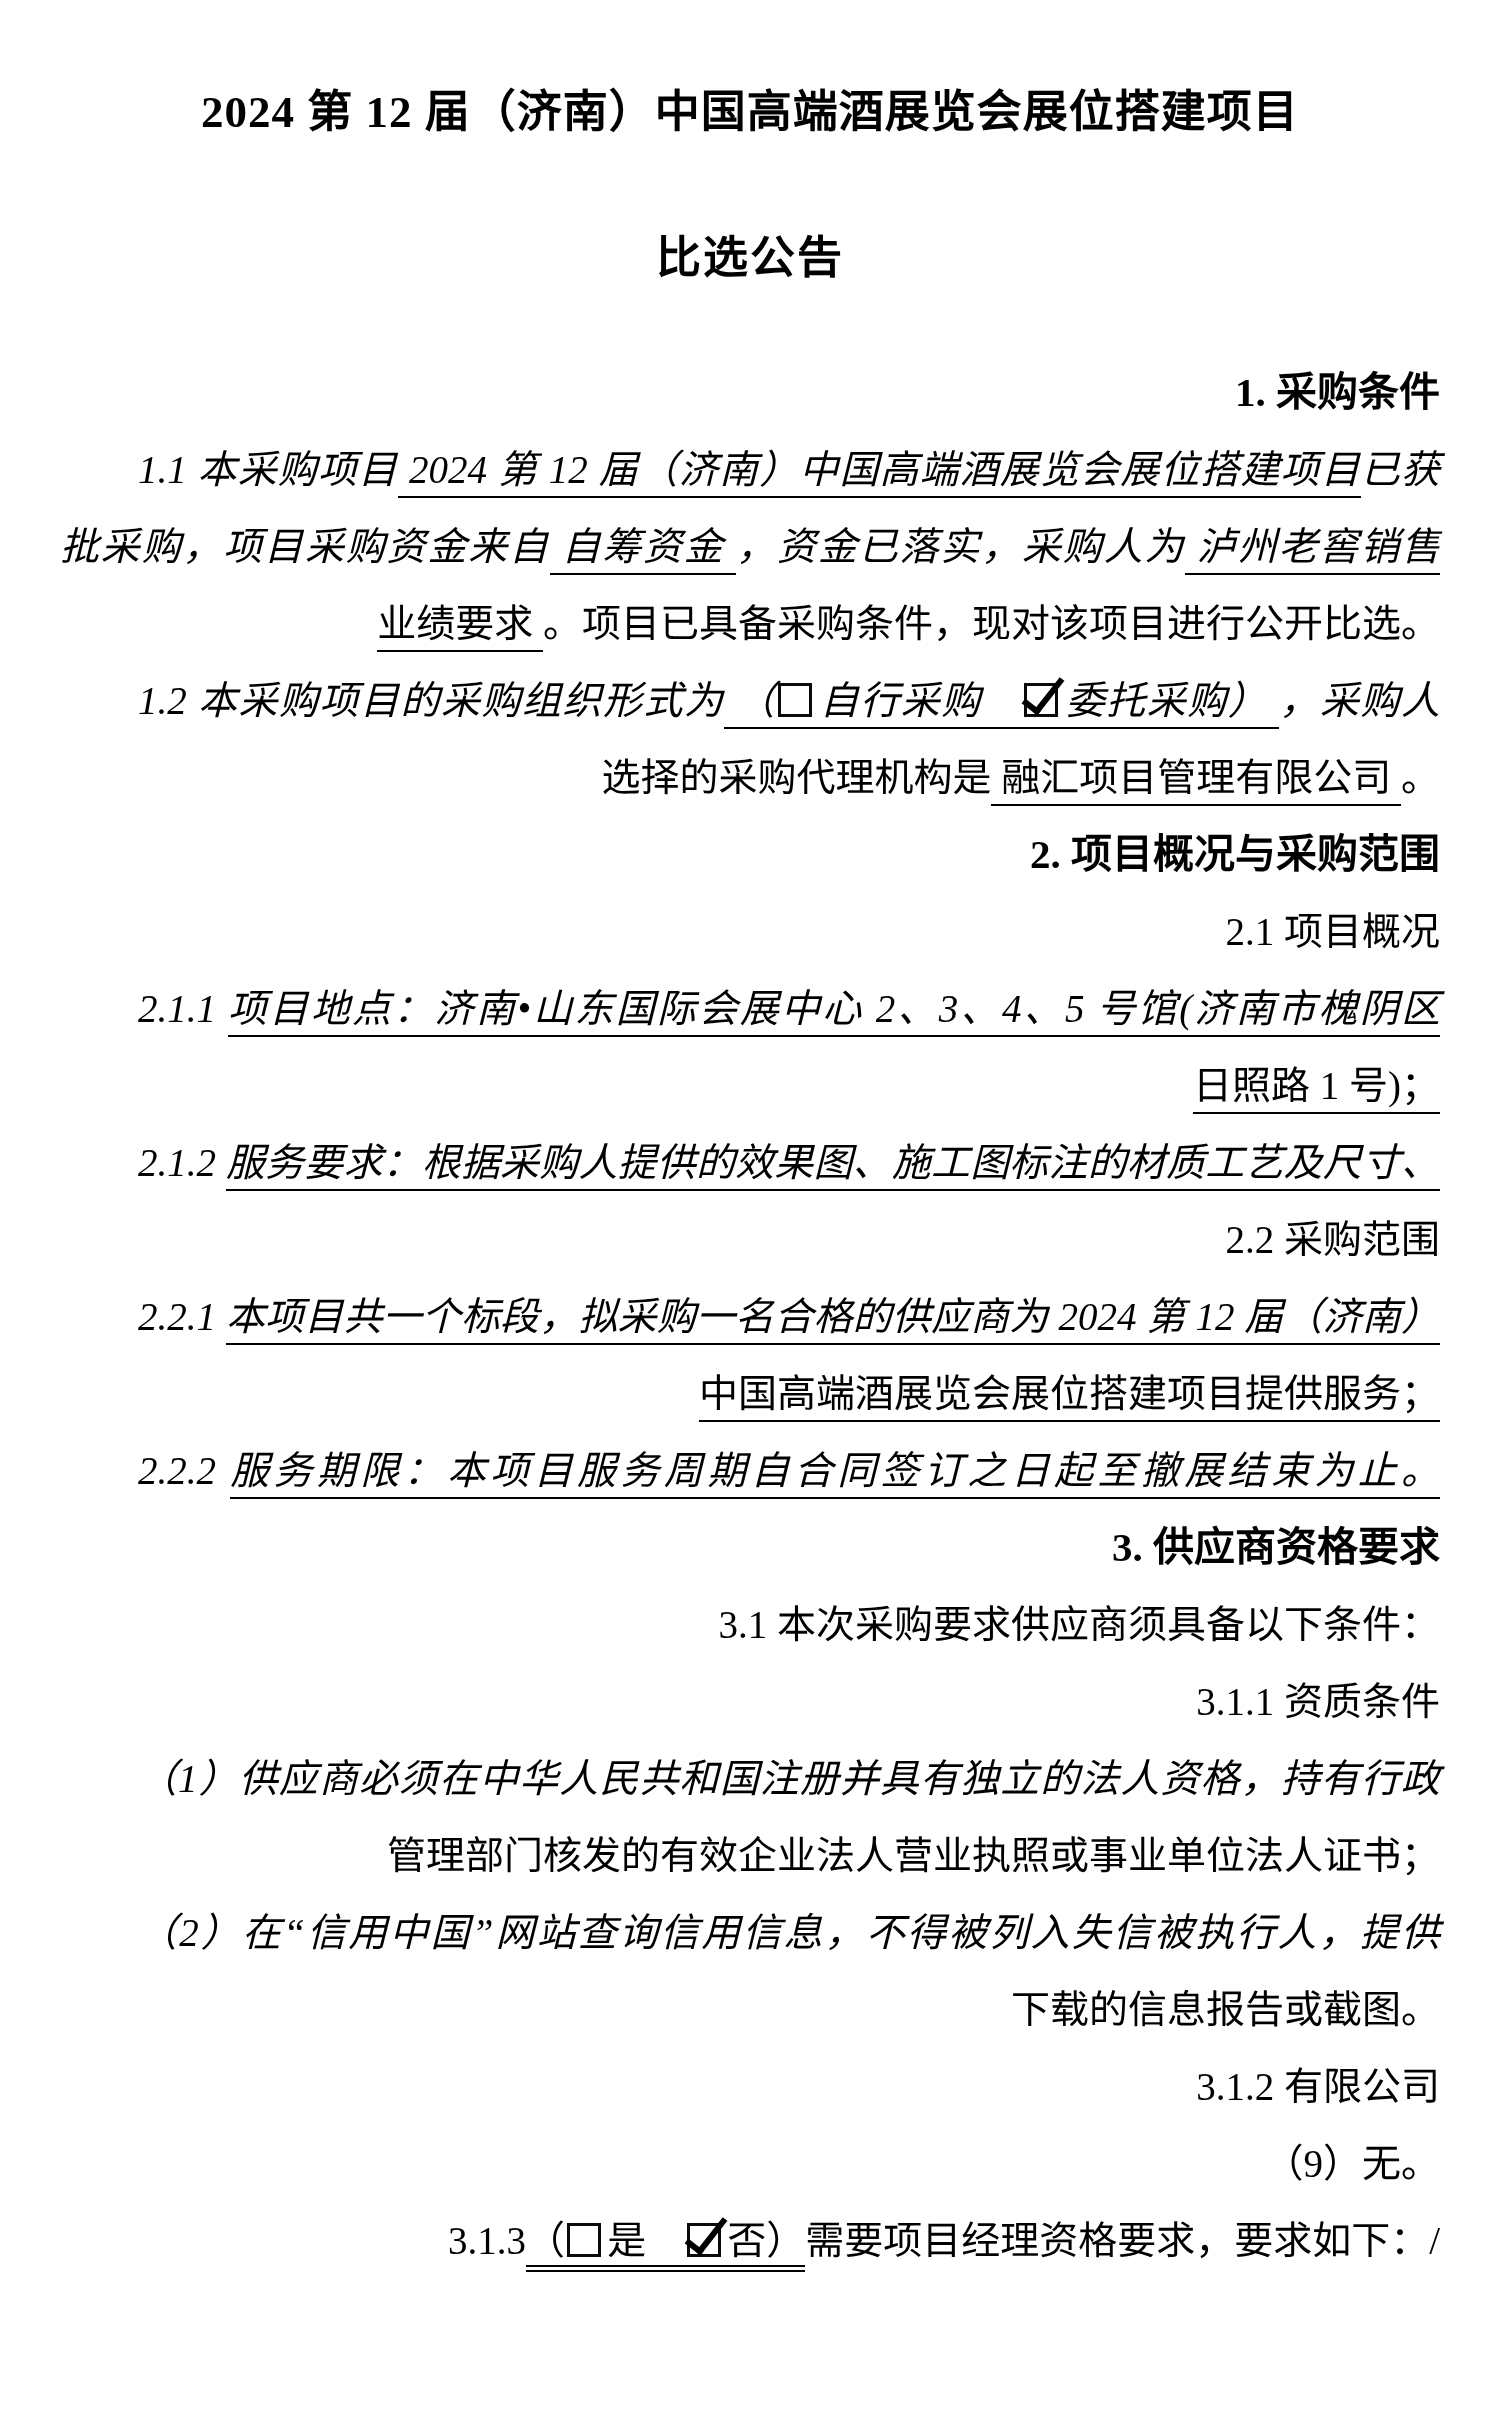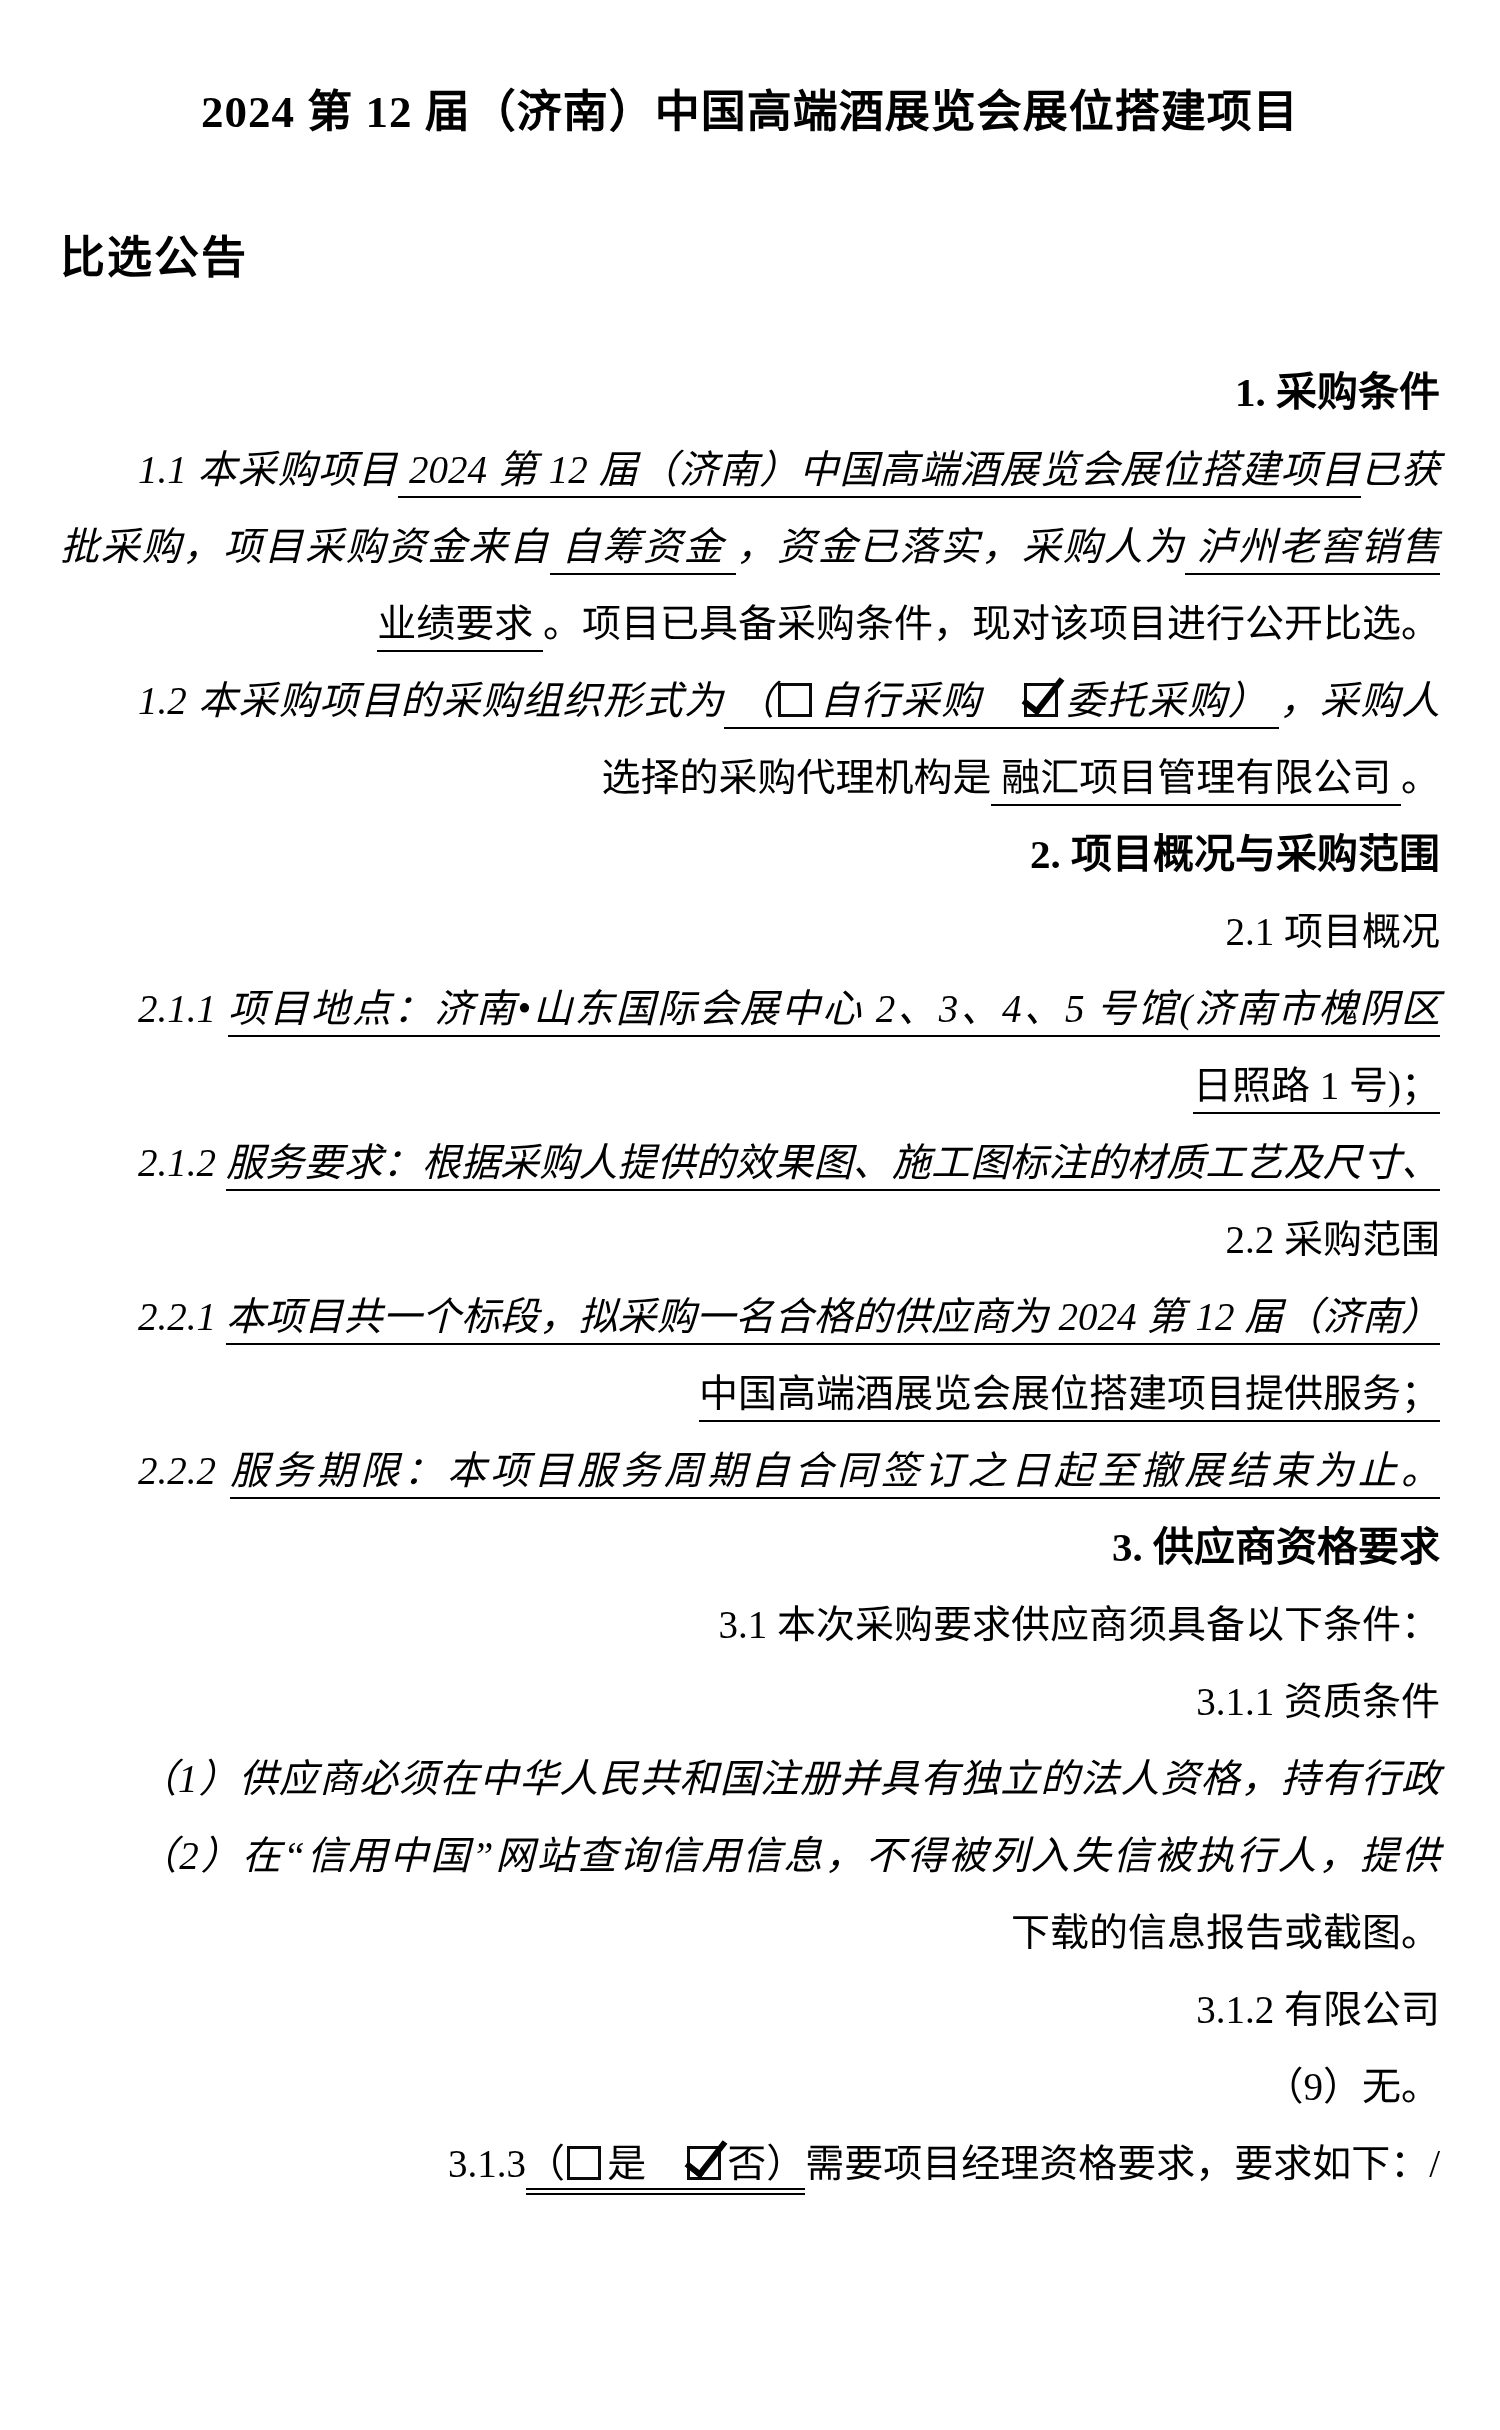--- a/index.html
+++ b/index.html
@@ -23,20 +23,21 @@
     line-height: 64px;
     font-weight: bold;
     text-align: center;
     letter-spacing: 1px;
   }
   .doc-subtitle {
     margin: 82px 0 0 0;
     font-size: 45px;
     line-height: 64px;
     font-weight: bold;
+    text-align: center;
     letter-spacing: 2px;
   }
   .doc-body { margin-top: 64px; }
   .line {
     font-size: 39px;
     line-height: 77px;
     height: 77px;
     text-align: right;
     white-space: nowrap;
   }
@@ -88,19 +89,20 @@
       <div class="line"><span class="u">日照路 1 号)；</span></div>
       <div class="line indent justify"><span>2.1.2 </span><span class="u">服务要求：根据采购人提供的效果图、施工图标注的材质工艺及尺寸、</span></div>
       <div class="line indent"><span>2.2 采购范围</span></div>
       <div class="line indent justify"><span>2.2.1 </span><span class="u">本项目共一个标段，拟采购一名合格的供应商为 2024 第 12 届（济南）</span></div>
       <div class="line"><span class="u">中国高端酒展览会展位搭建项目提供服务；</span></div>
       <div class="line indent justify"><span>2.2.2 </span><span class="u">服务期限：本项目服务周期自合同签订之日起至撤展结束为止。</span></div>
       <div class="line heading"><span>3. 供应商资格要求</span></div>
       <div class="line indent"><span>3.1 本次采购要求供应商须具备以下条件：</span></div>
       <div class="line indent"><span>3.1.1 资质条件</span></div>
       <div class="line indent justify"><span>（1）供应商必须在中华人民共和国注册并具有独立的法人资格，持有行政</span></div>
+      <div class="line"><span>管理部门核发的有效企业法人营业执照或事业单位法人证书；</span></div>
       <div class="line indent justify"><span>（2）在“信用中国”网站查询信用信息，不得被列入失信被执行人，提供</span></div>
       <div class="line"><span>下载的信息报告或截图。</span></div>
       <div class="line indent"><span>3.1.2 有限公司</span></div>
       <div class="line indent"><span>（9）无。</span></div>
       <div class="line indent"><span>3.1.3</span><span class="u2">（</span><span class="u2"><span class="cb"></span></span><span class="u2">是　</span><span class="u2"><span class="cb checked"></span></span><span class="u2">否）</span><span>需要项目经理资格要求，要求如下：/</span></div>
     </div>
 </div>
 
 </body></html>

